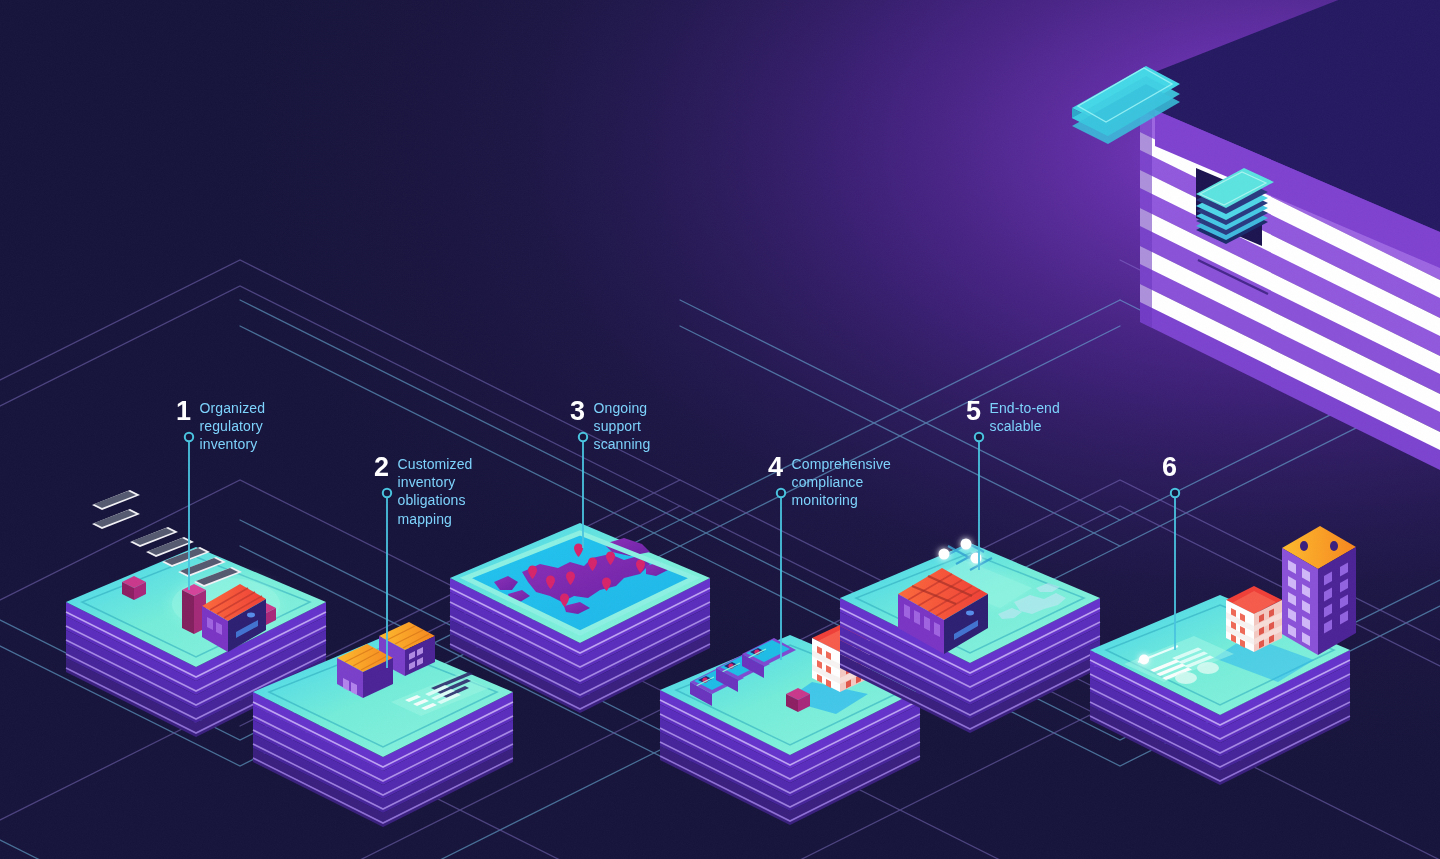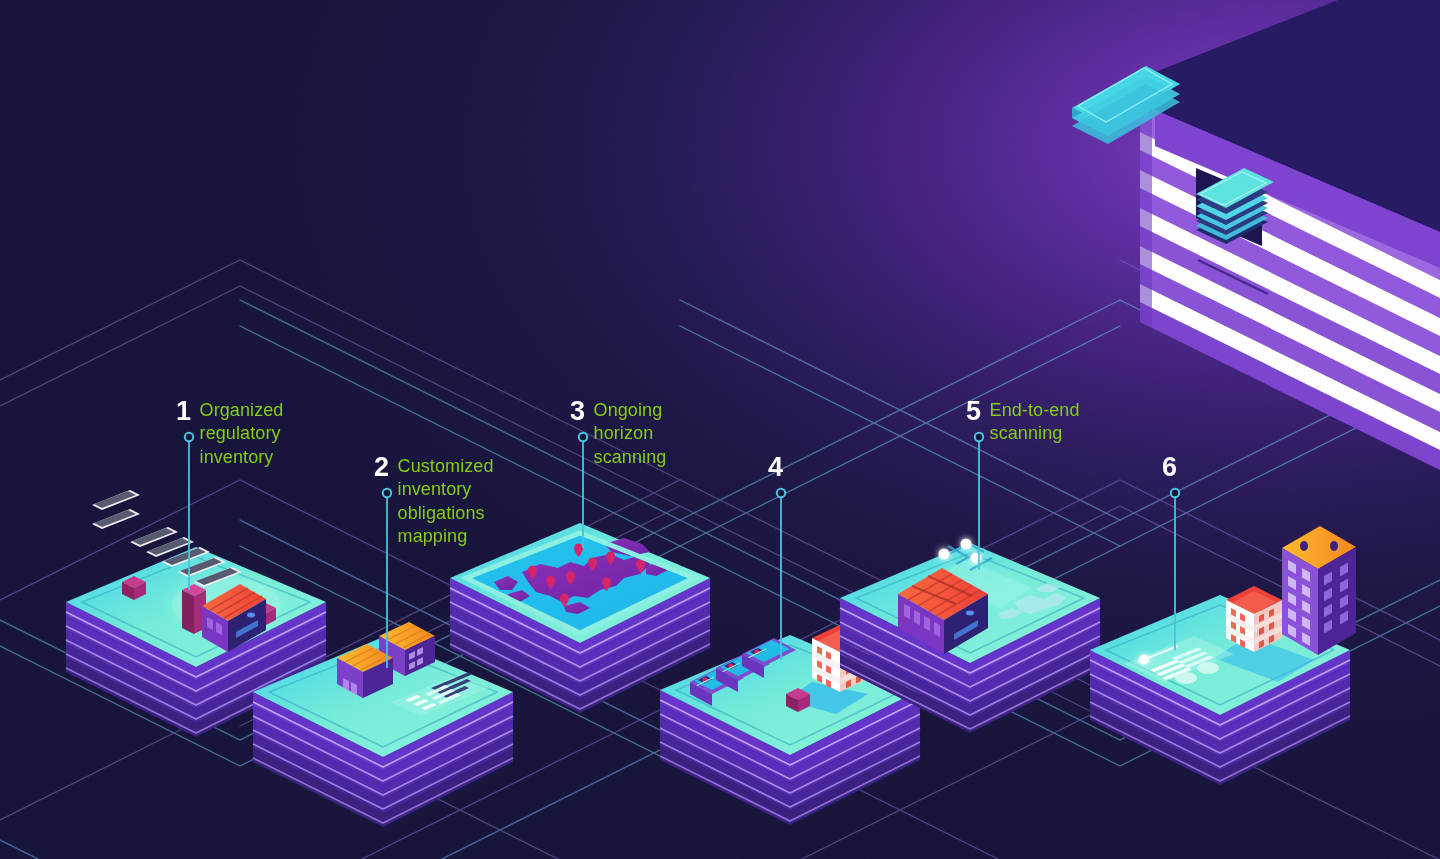--- a/index.html
+++ b/index.html
@@ -12,21 +12,21 @@
   #stage{ position:absolute; inset:0; width:1440px; height:859px; }
   svg#scene{ position:absolute; left:0; top:0; width:1440px; height:859px; display:block; }
 
   
   .callout{ position:absolute; display:flex; align-items:flex-start; gap:9px; }
   .callout .num{
     font-size:27px; font-weight:bold; color:#ffffff; line-height:1.04;
     letter-spacing:-0.5px; flex:0 0 auto;
   }
   .callout .lbl{
-    font-size:18px; font-weight:400; color:#84cc16; line-height:1.30;
+    font-size:14px; font-weight:400; color:#7dd3fc; line-height:1.30;
     letter-spacing:0.1px; white-space:pre-line; padding-top:2px;
   }
 </style>
 </head>
 <body>
 
 <div id="stage">
 
   <svg id="scene" viewBox="0 0 1440 859">
     <defs>
@@ -610,29 +610,32 @@
       <div class="callout" style="left: 374px; top: 453px;">
         <span class="num">2</span>
         <span class="lbl">Customized
 inventory
 obligations
 mapping</span>
       </div>
       <div class="callout" style="left: 570px; top: 397px;">
         <span class="num">3</span>
         <span class="lbl">Ongoing
-horizon
+support
 scanning</span>
       </div>
       <div class="callout" style="left: 768px; top: 453px;">
         <span class="num">4</span>
+        <span class="lbl">Comprehensive
+compliance
+monitoring</span>
       </div>
       <div class="callout" style="left: 966px; top: 397px;">
         <span class="num">5</span>
         <span class="lbl">End-to-end
-scanning</span>
+scalable</span>
       </div>
       <div class="callout" style="left: 1162px; top: 453px;">
         <span class="num">6</span>
       </div>
     </div>
 
 </div>
 
 </body></html>

